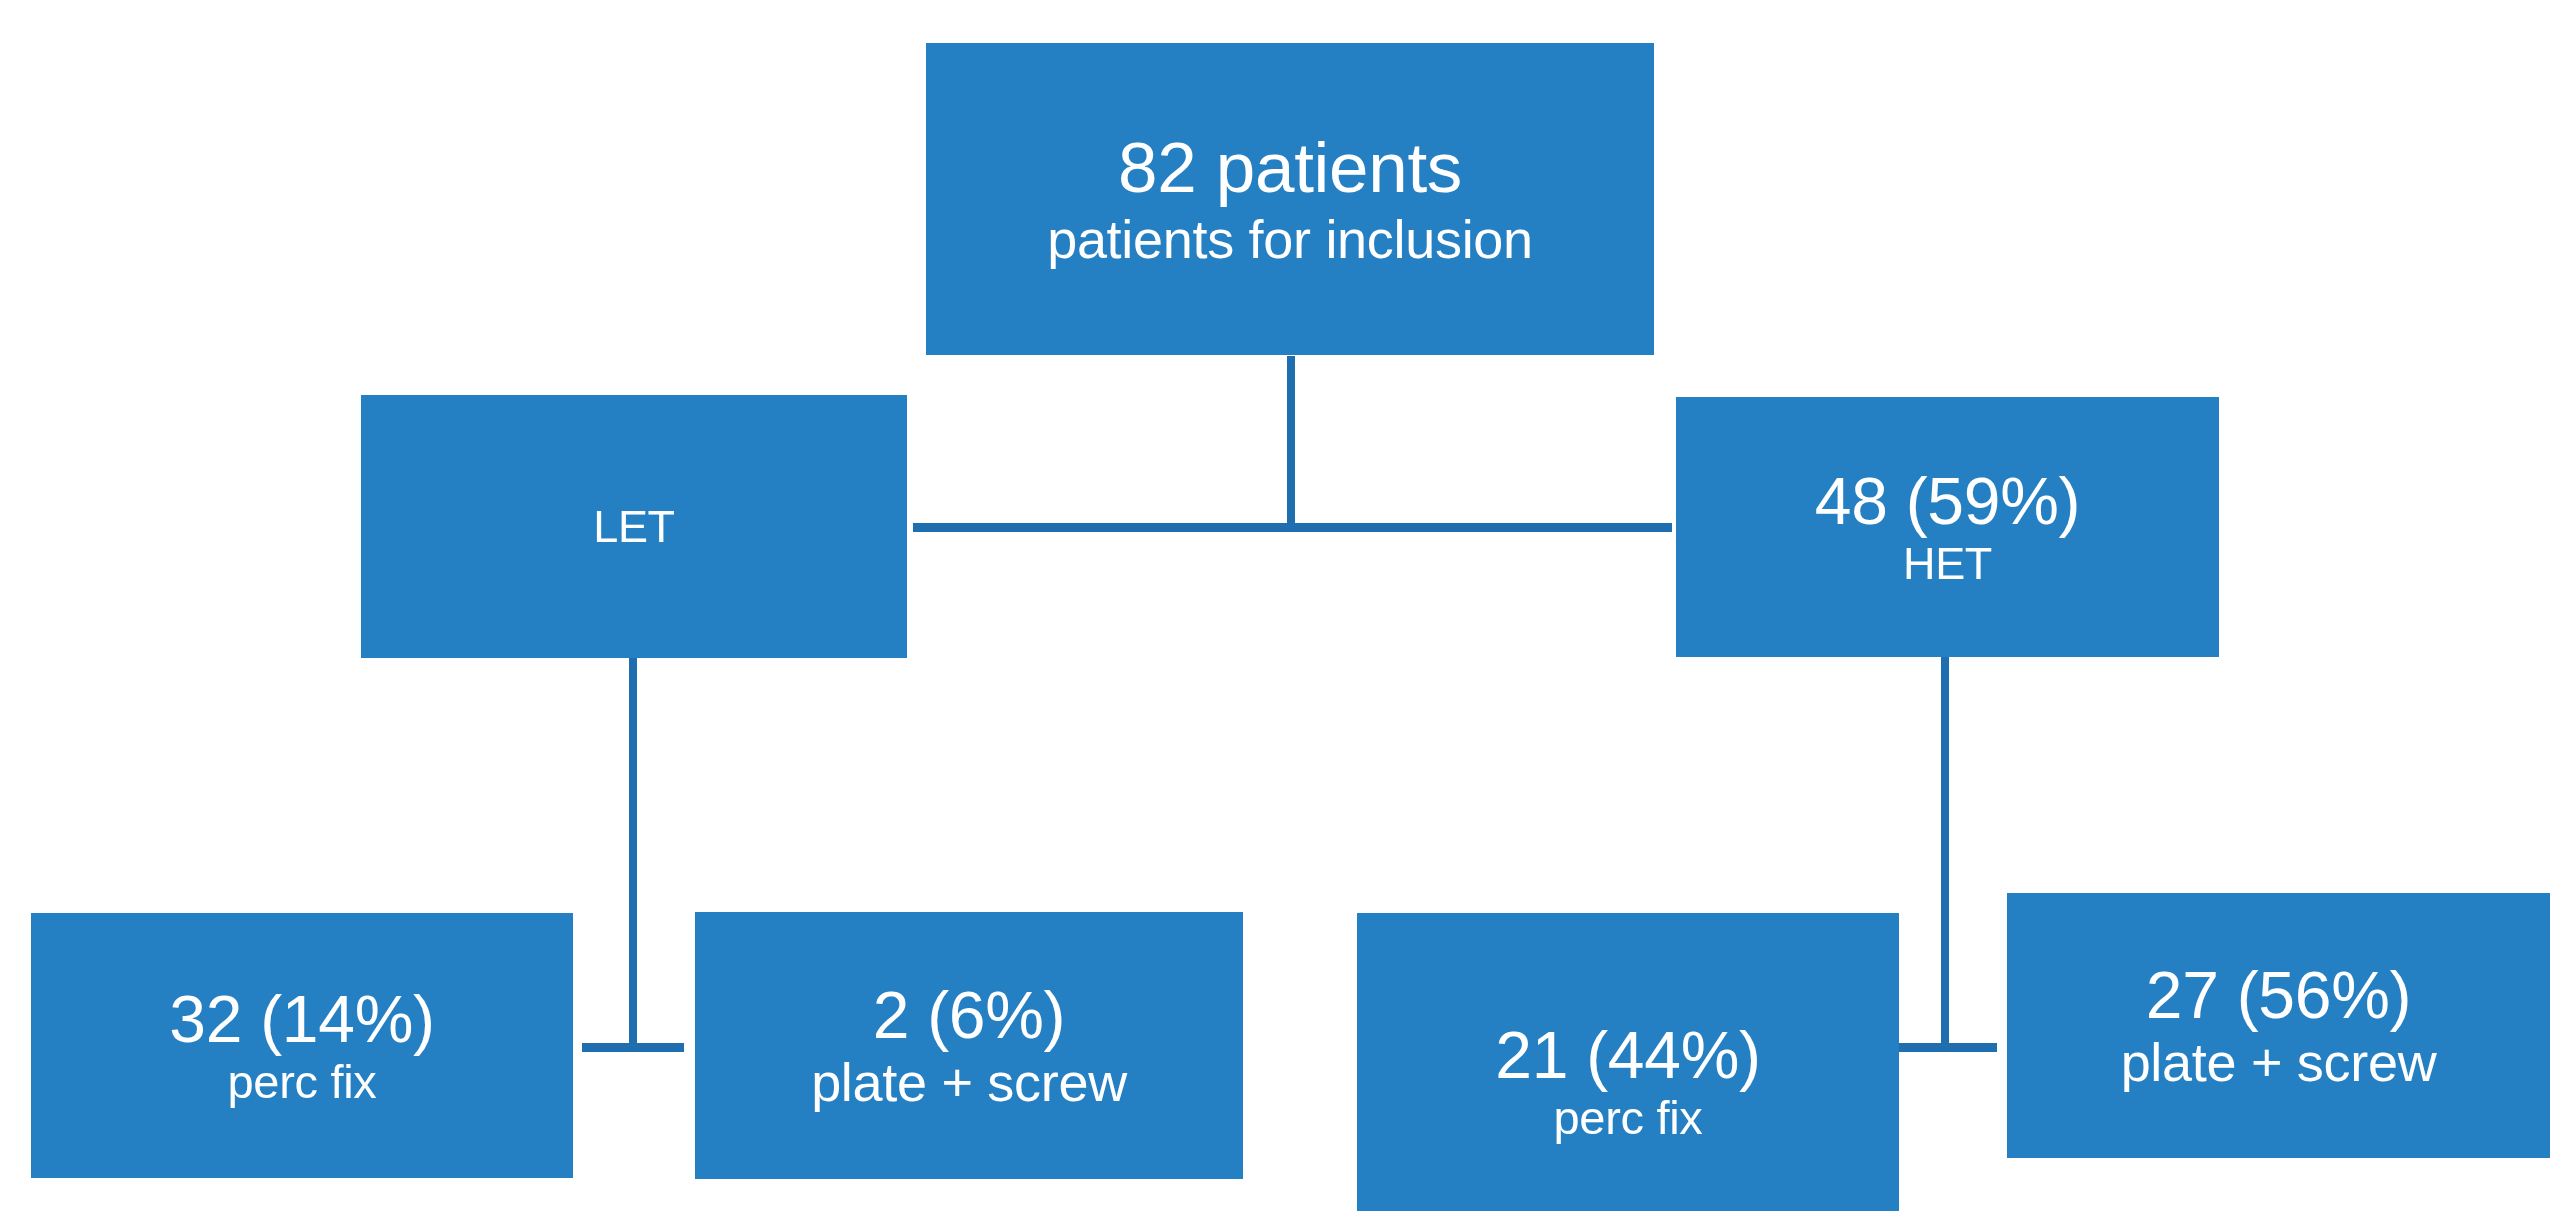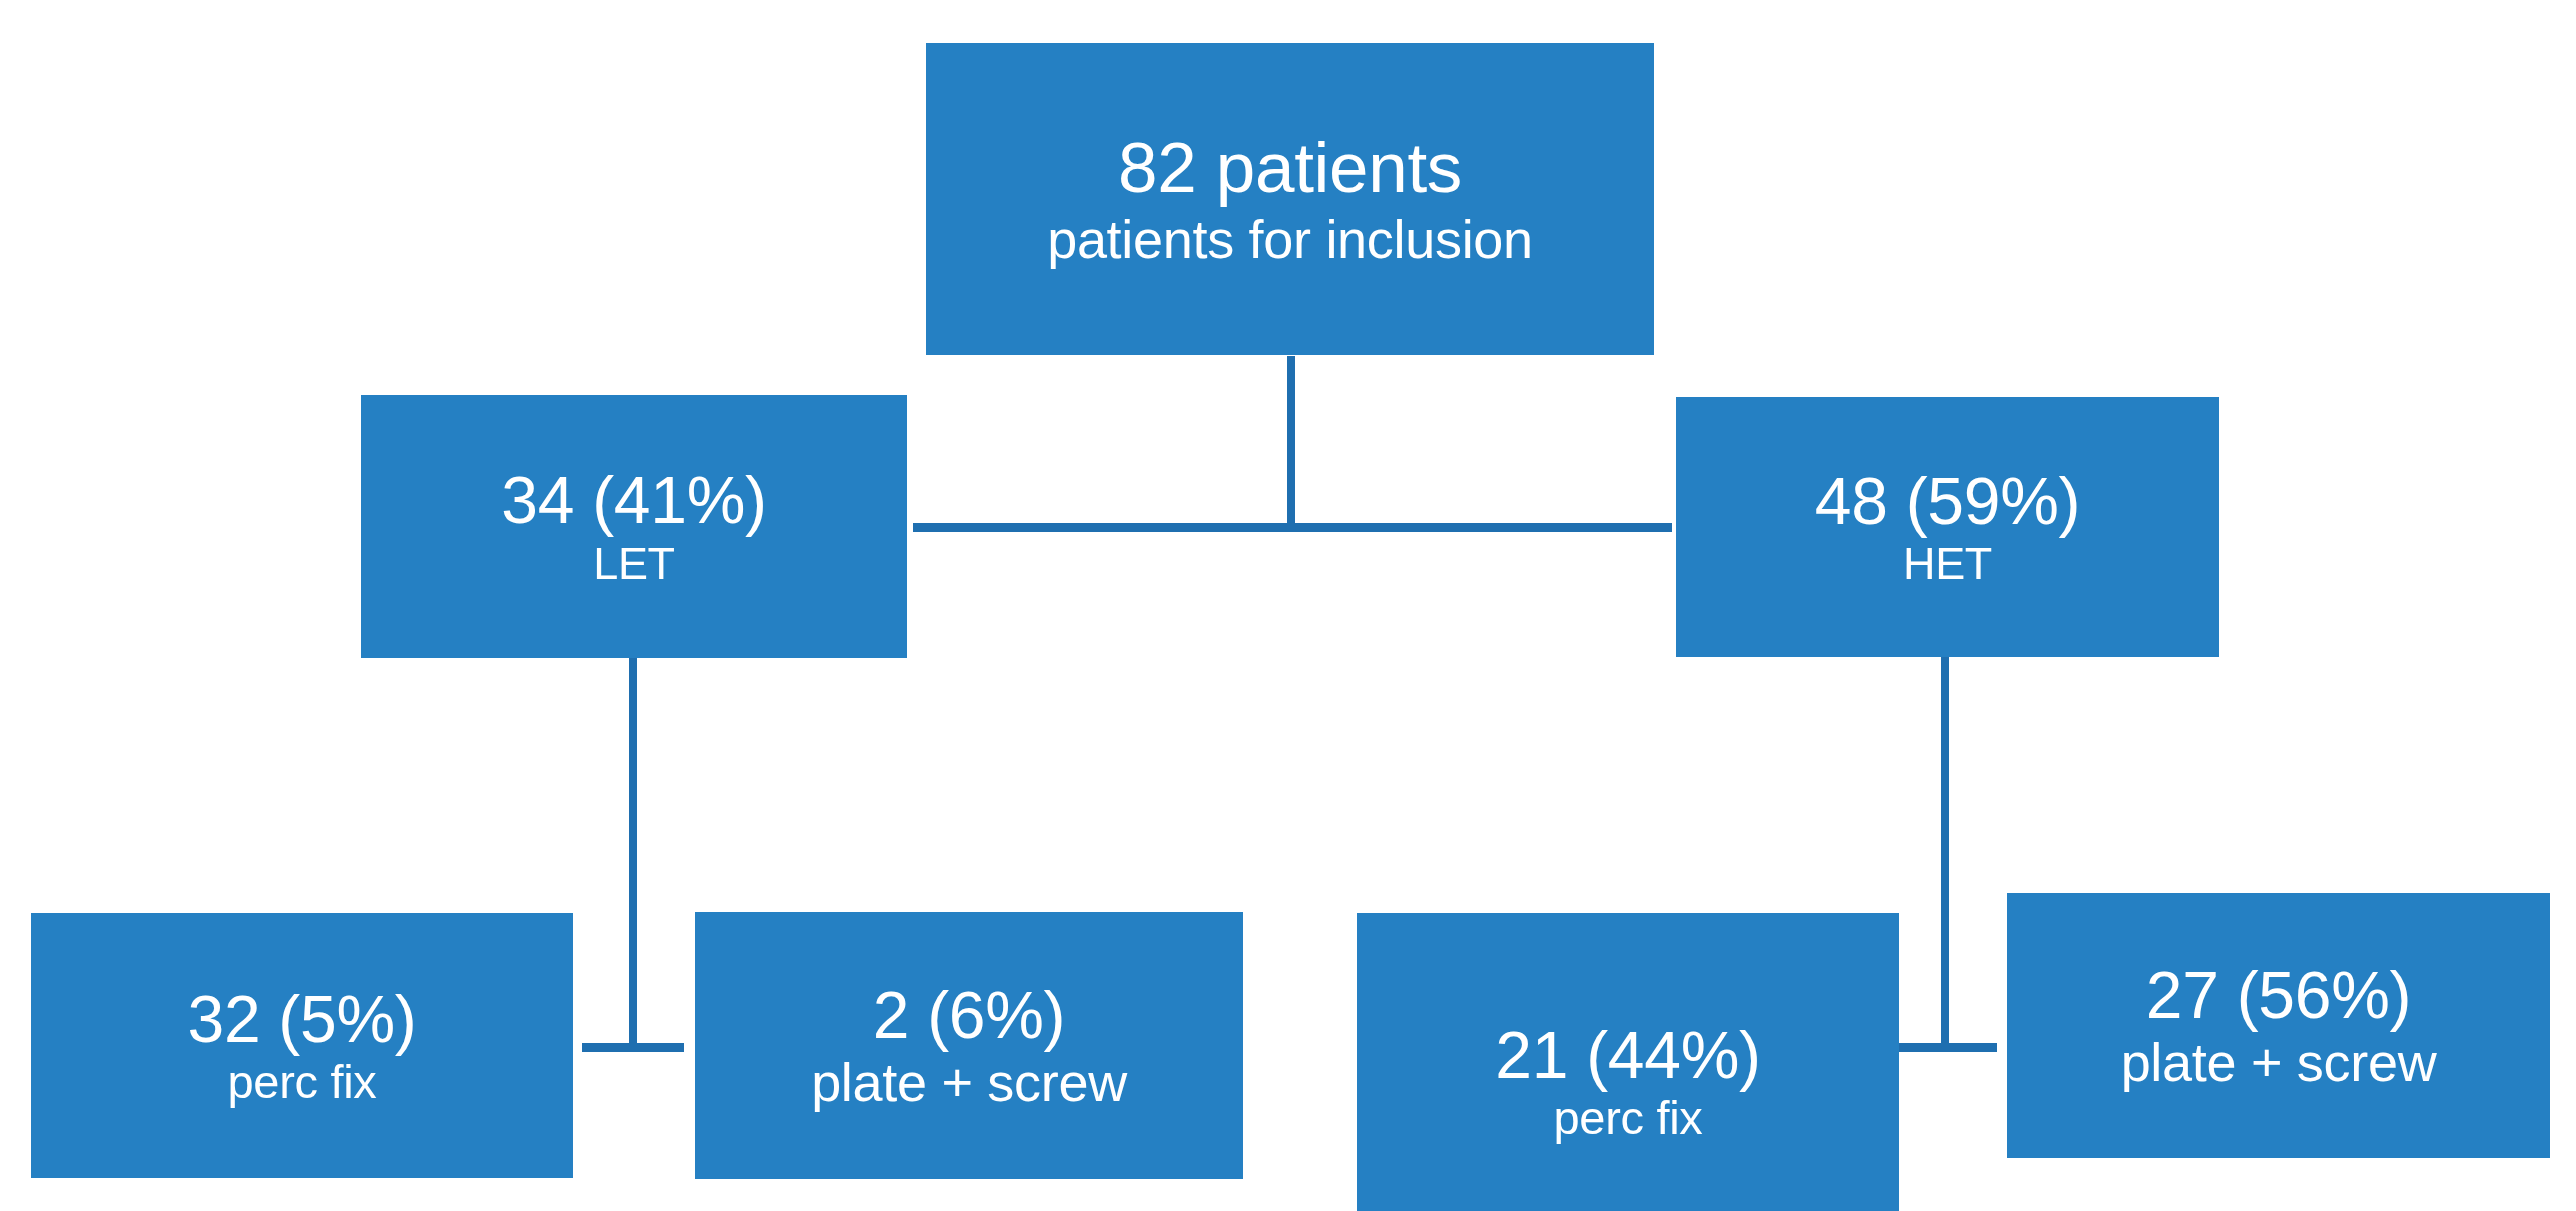--- a/index.html
+++ b/index.html
@@ -115,31 +115,30 @@
 
   <div class="connector-v" id="conn-het-stem"></div>
   <div class="connector-h" id="conn-het-bar"></div>
 
   <div class="node" id="node-root">
     <span class="primary">82 patients</span>
     <span class="secondary">patients for inclusion</span>
   </div>
 
   <div class="node" id="node-let">
-    <span class="primary">34 (41%)</span>
     <span class="secondary">LET</span>
   </div>
 
   <div class="node" id="node-het">
     <span class="primary">48 (59%)</span>
     <span class="secondary">HET</span>
   </div>
 
   <div class="node" id="node-let-perc">
-    <span class="primary">32 (5%)</span>
+    <span class="primary">32 (14%)</span>
     <span class="secondary">perc fix</span>
   </div>
 
   <div class="node" id="node-let-plate">
     <span class="primary">2 (6%)</span>
     <span class="secondary">plate + screw</span>
   </div>
 
   <div class="node" id="node-het-perc">
     <span class="primary">21 (44%)</span>

